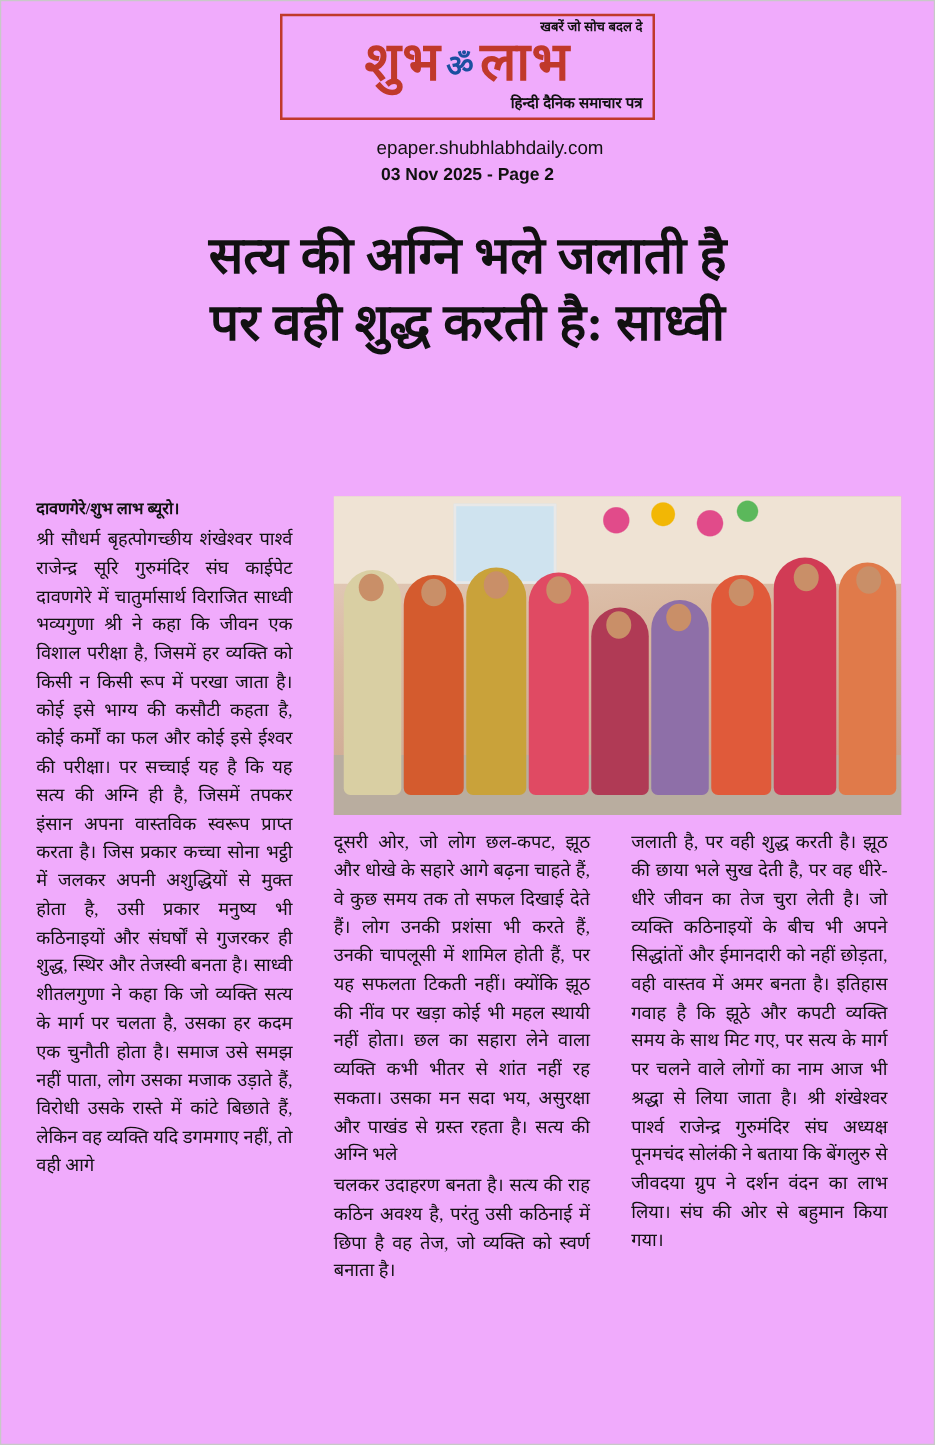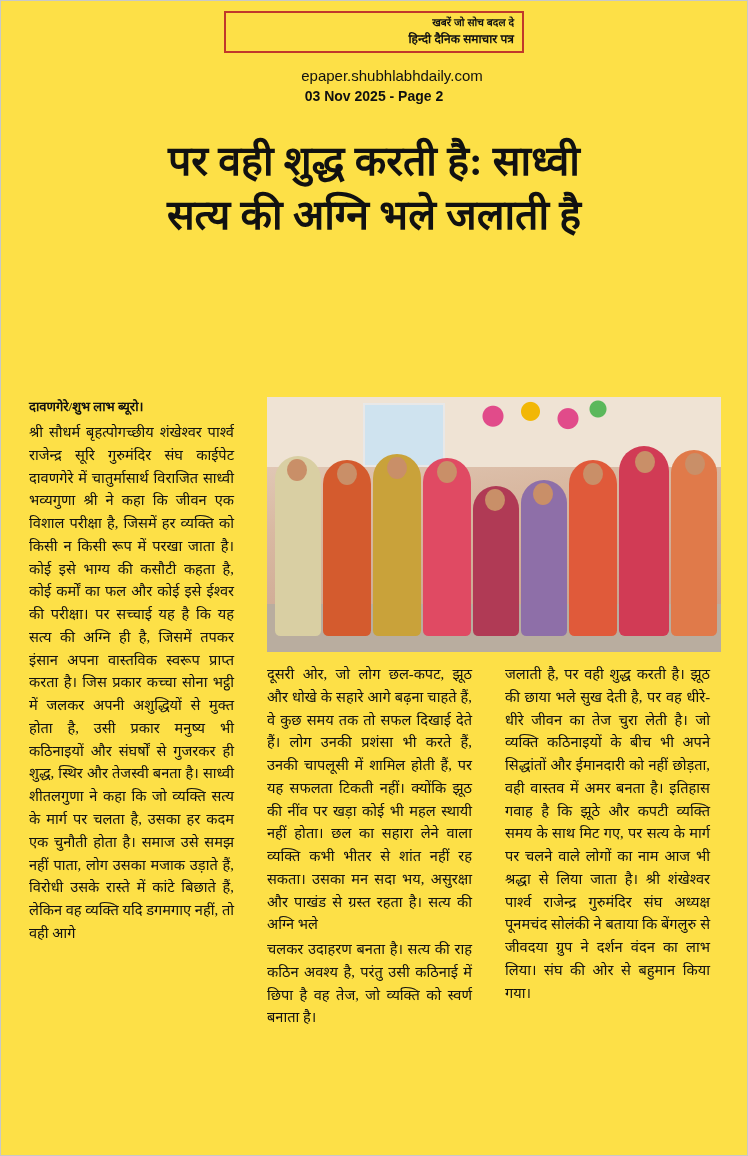--- a/index.html
+++ b/index.html
@@ -5,21 +5,21 @@
   html, body {
     margin: 0;
     padding: 0;
     background: #ffffff;
   }
   .page {
     position: relative;
     width: 748px;
     height: 1156px;
     margin: 0 auto;
-    background: #fde047;
+    background: #f0abfc;
     box-sizing: border-box;
     border: 1px solid #c8c8c8;
     overflow: hidden;
     font-family: "Liberation Serif", "DejaVu Serif", serif;
   }
 
   
   .masthead {
     width: 300px;
     margin: 10px auto 0 auto;
@@ -177,29 +177,32 @@
   .col-2 { left: 238px; top: 266px; }
   .col-3 { left: 476px; top: 266px; }
 </style>
 </head>
 <body>
 
 <div class="page">
 
   <div class="masthead">
     <div class="masthead-tagline">खबरें जो सोच बदल दे</div>
+    <div class="masthead-title">
+      <span>शुभ</span><span class="om">ॐ</span><span>लाभ</span>
+    </div>
     <div class="masthead-sub">हिन्दी दैनिक समाचार पत्र</div>
   </div>
 
   <div class="siteline">epaper.shubhlabhdaily.com</div>
   <div class="dateline">03 Nov 2025 - Page 2</div>
 
   <div class="headline">
+    <span class="line">सत्य की अग्नि भले जलाती है</span>
     <span class="line">पर वही शुद्ध करती है: साध्वी</span>
-    <span class="line">सत्य की अग्नि भले जलाती है</span>
   </div>
 
   <div class="body-area">
 
     <div class="byline">दावणगेरे/शुभ लाभ ब्यूरो।</div>
 
     <div class="photo">
       <div class="backwall"></div>
       <div class="window"></div>
       <div class="garland"></div>

